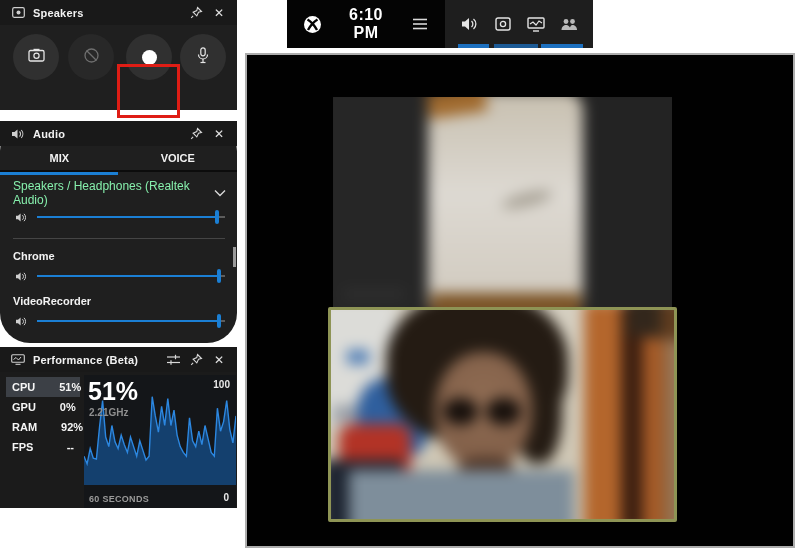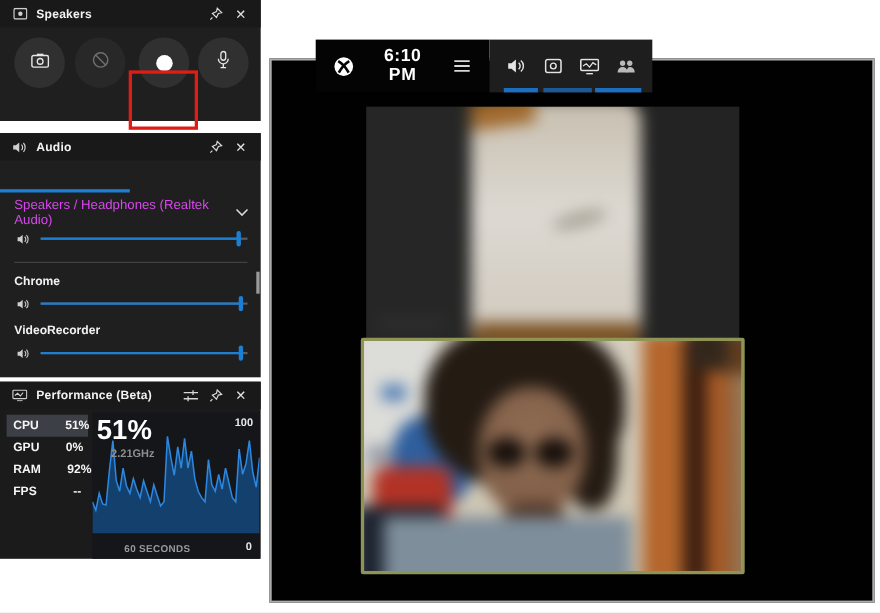--- a/index.html
+++ b/index.html
@@ -24,51 +24,51 @@
   .cap-btn.disabled { background:#282828; }
   .record-dot { width:15px; height:15px; border-radius:50%; background:#ffffff; }
   .red-box { position:absolute; left:117px; top:30px; width:63px; height:54px; border:3px solid #df1d15; }
   .show-all { position:absolute; left:13px; top:90px; display:flex; align-items:center; gap:7px; cursor:pointer; }
   .show-all-label { font-size:11px; font-weight:700; color:#f2f2f2; }
   
   .docs-strip { position:absolute; left:0; top:110px; width:237px; height:11px; background:#cdcdcd;
                 display:flex; align-items:center; gap:18px; padding-left:104px; overflow:hidden; }
   .docs-strip span { font-size:8px; color:#5a5a5a; white-space:nowrap; }
   
-  .audio-panel { top:121px; height:222px; }
+  .audio-panel { top:121px; height:222px;border-radius:30px; }
   .tabs { position:absolute; top:25px; left:0; width:100%; height:26px; display:flex; border-bottom:2px solid #0c0c0c; }
   .tab { flex:1; display:flex; align-items:center; justify-content:center; font-size:11px; font-weight:700;
          color:#f2f2f2; cursor:pointer; }
   .tab-indicator { position:absolute; left:0; top:51px; width:118px; height:3px; background:#1b7fd4; }
   .device-row { position:absolute; top:60px; left:13px; right:10px; height:24px; display:flex; align-items:center;
                 justify-content:space-between; cursor:pointer; }
-  .device-name { font-size:12px; color:#d946ef; }
+  .device-name { font-size:12px; color:#86efac; }
   .vol-row { position:absolute; left:13px; right:12px; height:16px; display:flex; align-items:center; gap:8px; }
   .vol-slider { position:relative; flex:1; height:14px; cursor:pointer; }
   .vol-track { position:absolute; left:0; right:0; top:6px; height:2px; background:#5c5c5c; }
   .vol-fill { position:absolute; left:0; top:6px; height:2px; background:#1b7fd4; }
   .vol-handle { position:absolute; top:0; width:4px; height:14px; border-radius:2px; background:#1b7fd4; }
   .divider { position:absolute; left:13px; right:12px; height:1px; background:#454545; }
   .chan-label { position:absolute; left:13px; font-size:11px; font-weight:700; color:#f2f2f2; }
   .scroll-thumb { position:absolute; right:1px; top:126px; width:3px; height:20px; background:#9a9a9a; }
   
   .perf-panel { top:347px; height:161px; background:#1b1b1b; }
   .metrics { position:absolute; left:6px; top:30px; width:74px; }
   .metric-row { display:flex; align-items:center; justify-content:space-between; height:20px; padding:0 6px;
                 font-size:11px; font-weight:700; color:#f5f5f5; cursor:pointer;gap:24px; }
   .metric-row.selected { background:#3c4046; }
   .perf-chart-zone { position:absolute; left:84px; top:28px; width:152px; height:133px; background:#141619; }
   .big-val { position:absolute; left:4px; top:2px; font-size:25px; font-weight:700; color:#fff; }
-  .clock-speed { position:absolute; left:17px; top:32px; font-size:10px; color:#8f8f8f; font-weight:700; }
+  .clock-speed { position:absolute; left:5px; top:32px; font-size:10px; color:#8f8f8f; font-weight:700; }
   .y-max { position:absolute; right:6px; top:4px; font-size:10px; font-weight:700; color:#e8e8e8; }
   .y-min { position:absolute; right:7px; bottom:5px; font-size:10px; font-weight:700; color:#e8e8e8; }
-  .x-label { position:absolute; left:5px; bottom:4px; font-size:9px; color:#9a9a9a; font-weight:700; letter-spacing:.3px;margin-left:24px; }
+  .x-label { position:absolute; left:5px; bottom:4px; font-size:9px; color:#9a9a9a; font-weight:700; letter-spacing:.3px; }
   .spark { position:absolute; left:0; top:14px; width:152px; height:96px; }
   
-  .top-bar { position:absolute; left:287px; top:0; width:306px; height:48px; display:flex;margin-top:36px; }
+  .top-bar { position:absolute; left:287px; top:0; width:306px; height:48px; display:flex; }
   .bar-left { width:158px; height:100%; background:#040404; display:flex; align-items:center; gap:14px; padding:0 12px; }
   .clock { font-size:16px; font-weight:700; color:#fff; letter-spacing:.5px; flex:1; text-align:center; }
   .bar-right { flex:1; height:100%; background:#1e1e1e; display:flex; align-items:center; justify-content:space-around; padding:0 8px; }
   .bar-icon { width:26px; height:26px; display:flex; align-items:center; justify-content:center; cursor:pointer; color:#e4e4e4; }
   .bar-under { position:absolute; bottom:0; height:4px; background:#1c6fbe; }
   
   .video-window { position:absolute; left:245px; top:53px; width:550px; height:495px; background:#010101;
                   border:2px solid #adadad; }
   .blur-img { position:absolute; overflow:hidden; }
   .blur-wrap { position:absolute; inset:0; filter:blur(7px); }
@@ -243,20 +243,24 @@
       <span class="hicon">
         <svg width="13" height="13" viewBox="0 0 13 13">
             <path d="M7.5 1.5 L11.5 5.5 L8.5 6.2 L6.8 9.9 L3.1 6.2 L6.8 4.5 Z" fill="none" stroke="#d8d8d8" stroke-width="1.1"></path>
             <line x1="3.1" y1="9.9" x2="1.2" y2="11.8" stroke="#d8d8d8" stroke-width="1.1"></line>
           </svg>
       </span>
       <span class="hicon">
           <span class="close-glyph">✕</span>
         </span>
     </div>
+    <div class="tabs">
+      <div class="tab">MIX</div>
+      <div class="tab">VOICE</div>
+    </div>
     <div class="tab-indicator"></div>
     <div class="device-row">
       <span class="device-name">Speakers / Headphones (Realtek Audio)</span>
       <span class="hicon">
         <svg width="12" height="8" viewBox="0 0 12 8">
             <polyline points="1,1.5 6,6.5 11,1.5" fill="none" stroke="#d8d8d8" stroke-width="1.4"></polyline>
           </svg>
       </span>
     </div>
     <div class="vol-row" style="top:88px;">

